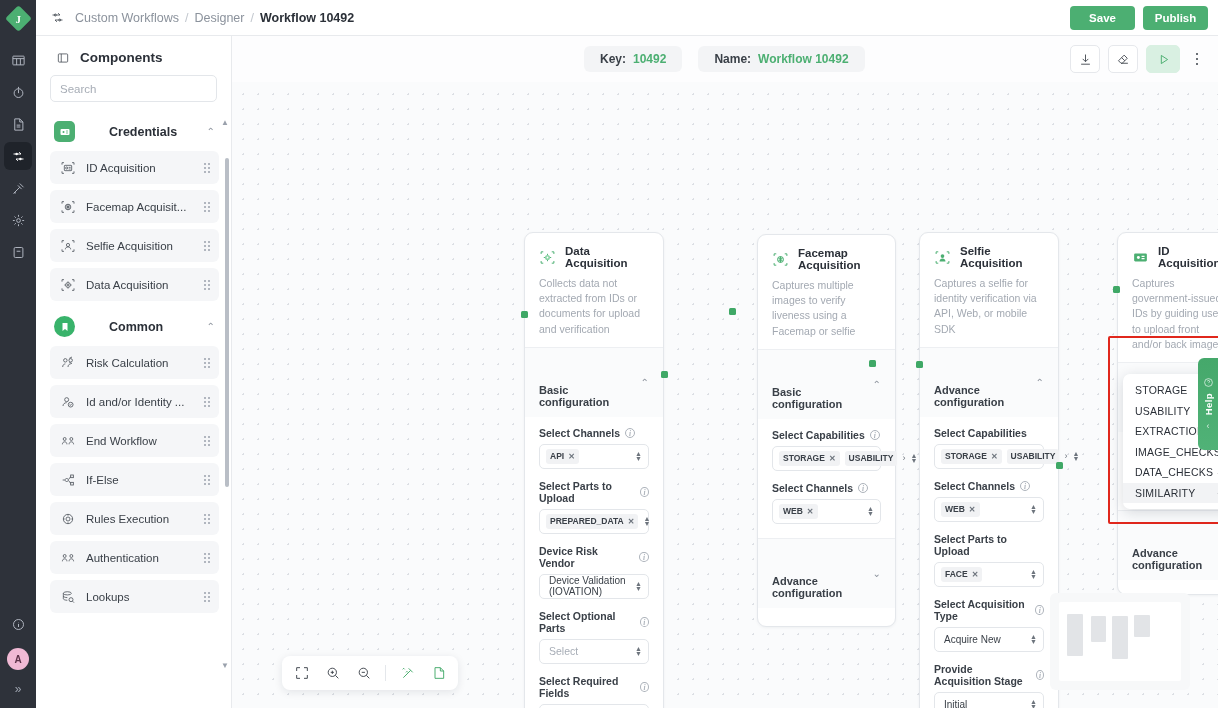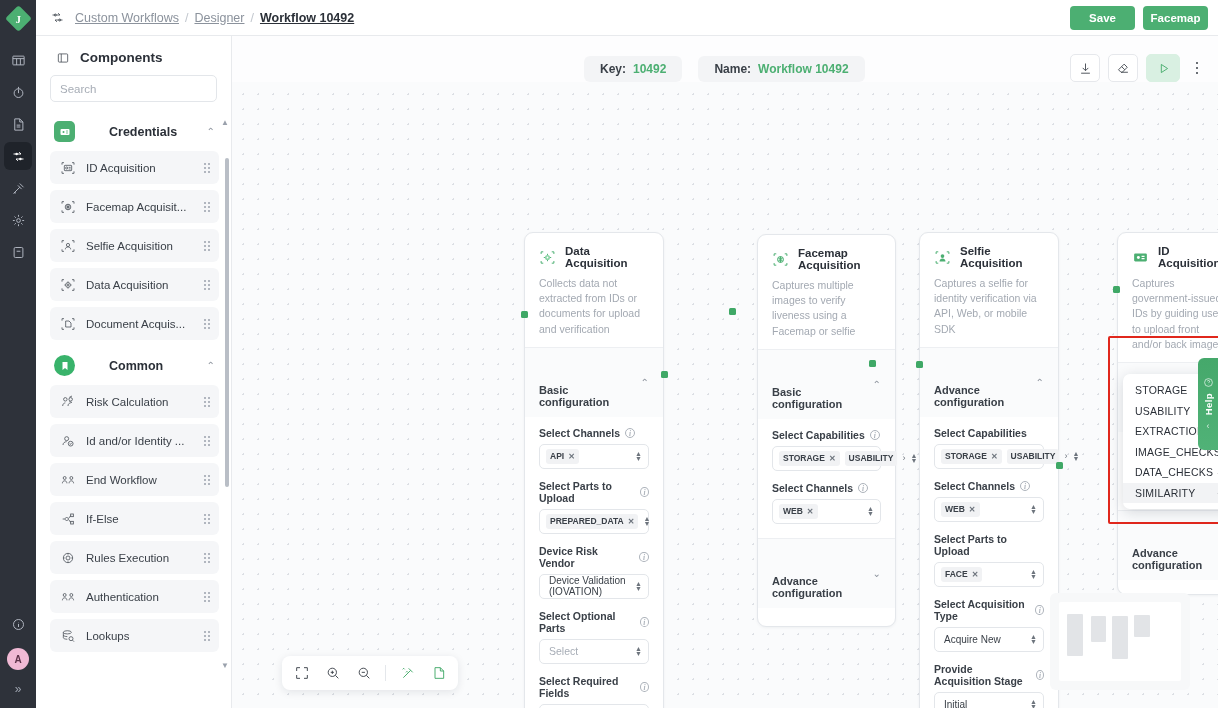--- a/index.html
+++ b/index.html
@@ -50,21 +50,21 @@
   .right { flex: 1; display: flex; flex-direction: column; height: 708px; position: relative; }
 
   
   .topbar {
     height: 36px; background: #ffffff; border-bottom: 1px solid #e8eaed;
     display: flex; align-items: center; padding: 0 10px 0 14px; flex: 0 0 36px; z-index: 30;
   }
   .breadcrumb-icon { margin-right: 10px; display: flex; align-items: center; }
   .breadcrumb-icon svg { width: 15px; height: 15px; stroke: #4a5058; fill: none; stroke-width: 1.4; }
   .crumbs { display: flex; align-items: center; gap: 6px; font-size: 12.5px; }
-  .crumb { color: #8b929c; cursor: pointer; text-decoration: underline; }
+  .crumb { color: #8b929c; cursor: pointer; }
   .crumb.current { color: #2b3038; font-weight: 700; cursor: default; }
   .crumb-sep { color: #c2c7ce; }
   .topbar-actions { margin-left: auto; display: flex; gap: 8px; justify-content: flex-end; }
   .btn-green {
     background: #4caf72; color: #fff; border: none; border-radius: 4px;
     font-size: 11.5px; font-weight: 600; padding: 6px 0; width: 65px; cursor: pointer;
     font-family: "Liberation Sans", sans-serif;
   }
 
   
@@ -115,21 +115,21 @@
   .sb-arrow { position: absolute; right: 0; color: #9aa1ac; font-size: 8px; }
 
   
   .canvas {
     flex: 1; position: relative; overflow: hidden; background-color: #fafbfc;
     background-image: radial-gradient(#dcdfe4 1px, transparent 1px);
     background-size: 15px 15px; background-position: 4px 6px;
   }
   .canvas-top {
     position: absolute; left: 0; right: 0; top: 0; height: 46px; background: #fdfdfe;
-    display: flex; align-items: flex-end; padding: 0 12px; z-index: 12;
+    display: flex; align-items: center; padding: 0 12px; z-index: 12;
   }
   .pill {
     background: #f3f4f6; border-radius: 6px; height: 26px; display: flex;
     align-items: center; gap: 7px; padding: 0 16px; font-size: 12px;
   }
   .pill-k { color: #3a4048; font-weight: 700; }
   .pill-v { color: #4caf72; font-weight: 600; }
   .canvas-top .spacer-l { width: 340px; }
   .canvas-top .gap { width: 16px; }
   .tool-group { margin-left: auto; display: flex; align-items: center; gap: 8px; }
@@ -320,21 +320,21 @@
       </div>
       <div class="crumbs">
         <span class="crumb">Custom Workflows</span>
         <span class="crumb-sep">/</span>
         <span class="crumb">Designer</span>
         <span class="crumb-sep">/</span>
         <span class="crumb current">Workflow 10492</span>
       </div>
       <div class="topbar-actions">
         <button class="btn-green">Save</button>
-        <button class="btn-green">Facemap</button>
+        <button class="btn-green">Publish</button>
       </div>
     </div>
 
     <div class="body">
 
       <div class="panel">
         <div class="panel-head">
           <svg viewBox="0 0 24 24">
               <rect x="4" y="5" width="16" height="14" rx="1.5"></rect>
               <path d="M9 5v14"></path>
@@ -416,37 +416,20 @@
             <div class="comp">
               <span class="comp-ico">
                   <svg viewBox="0 0 24 24">
                     <path d="M3 7V4h3M21 7V4h-3M3 17v3h3M21 17v3h-3"></path>
                     <circle cx="12" cy="12" r="3.6"></circle>
                     <circle cx="12" cy="12" r="1.3"></circle>
                     <path d="M12 8.4V6.6M12 15.6v1.8M8.4 12H6.6M15.6 12h1.8"></path>
                   </svg>
                 </span>
               <span class="comp-label">Data Acquisition</span>
-              <span class="drag-dots">
-                  <i></i>
-                  <i></i>
-                  <i></i>
-                  <i></i>
-                  <i></i>
-                  <i></i>
-                </span>
-            </div>
-            <div class="comp">
-              <span class="comp-ico">
-                  <svg viewBox="0 0 24 24">
-                    <path d="M3 7V4h3M21 7V4h-3M3 17v3h3M21 17v3h-3"></path>
-                    <path d="M8.5 7.5h5l3 3v6h-8z"></path>
-                  </svg>
-                </span>
-              <span class="comp-label">Document Acquis...</span>
               <span class="drag-dots">
                   <i></i>
                   <i></i>
                   <i></i>
                   <i></i>
                   <i></i>
                   <i></i>
                 </span>
             </div>
           </div>

